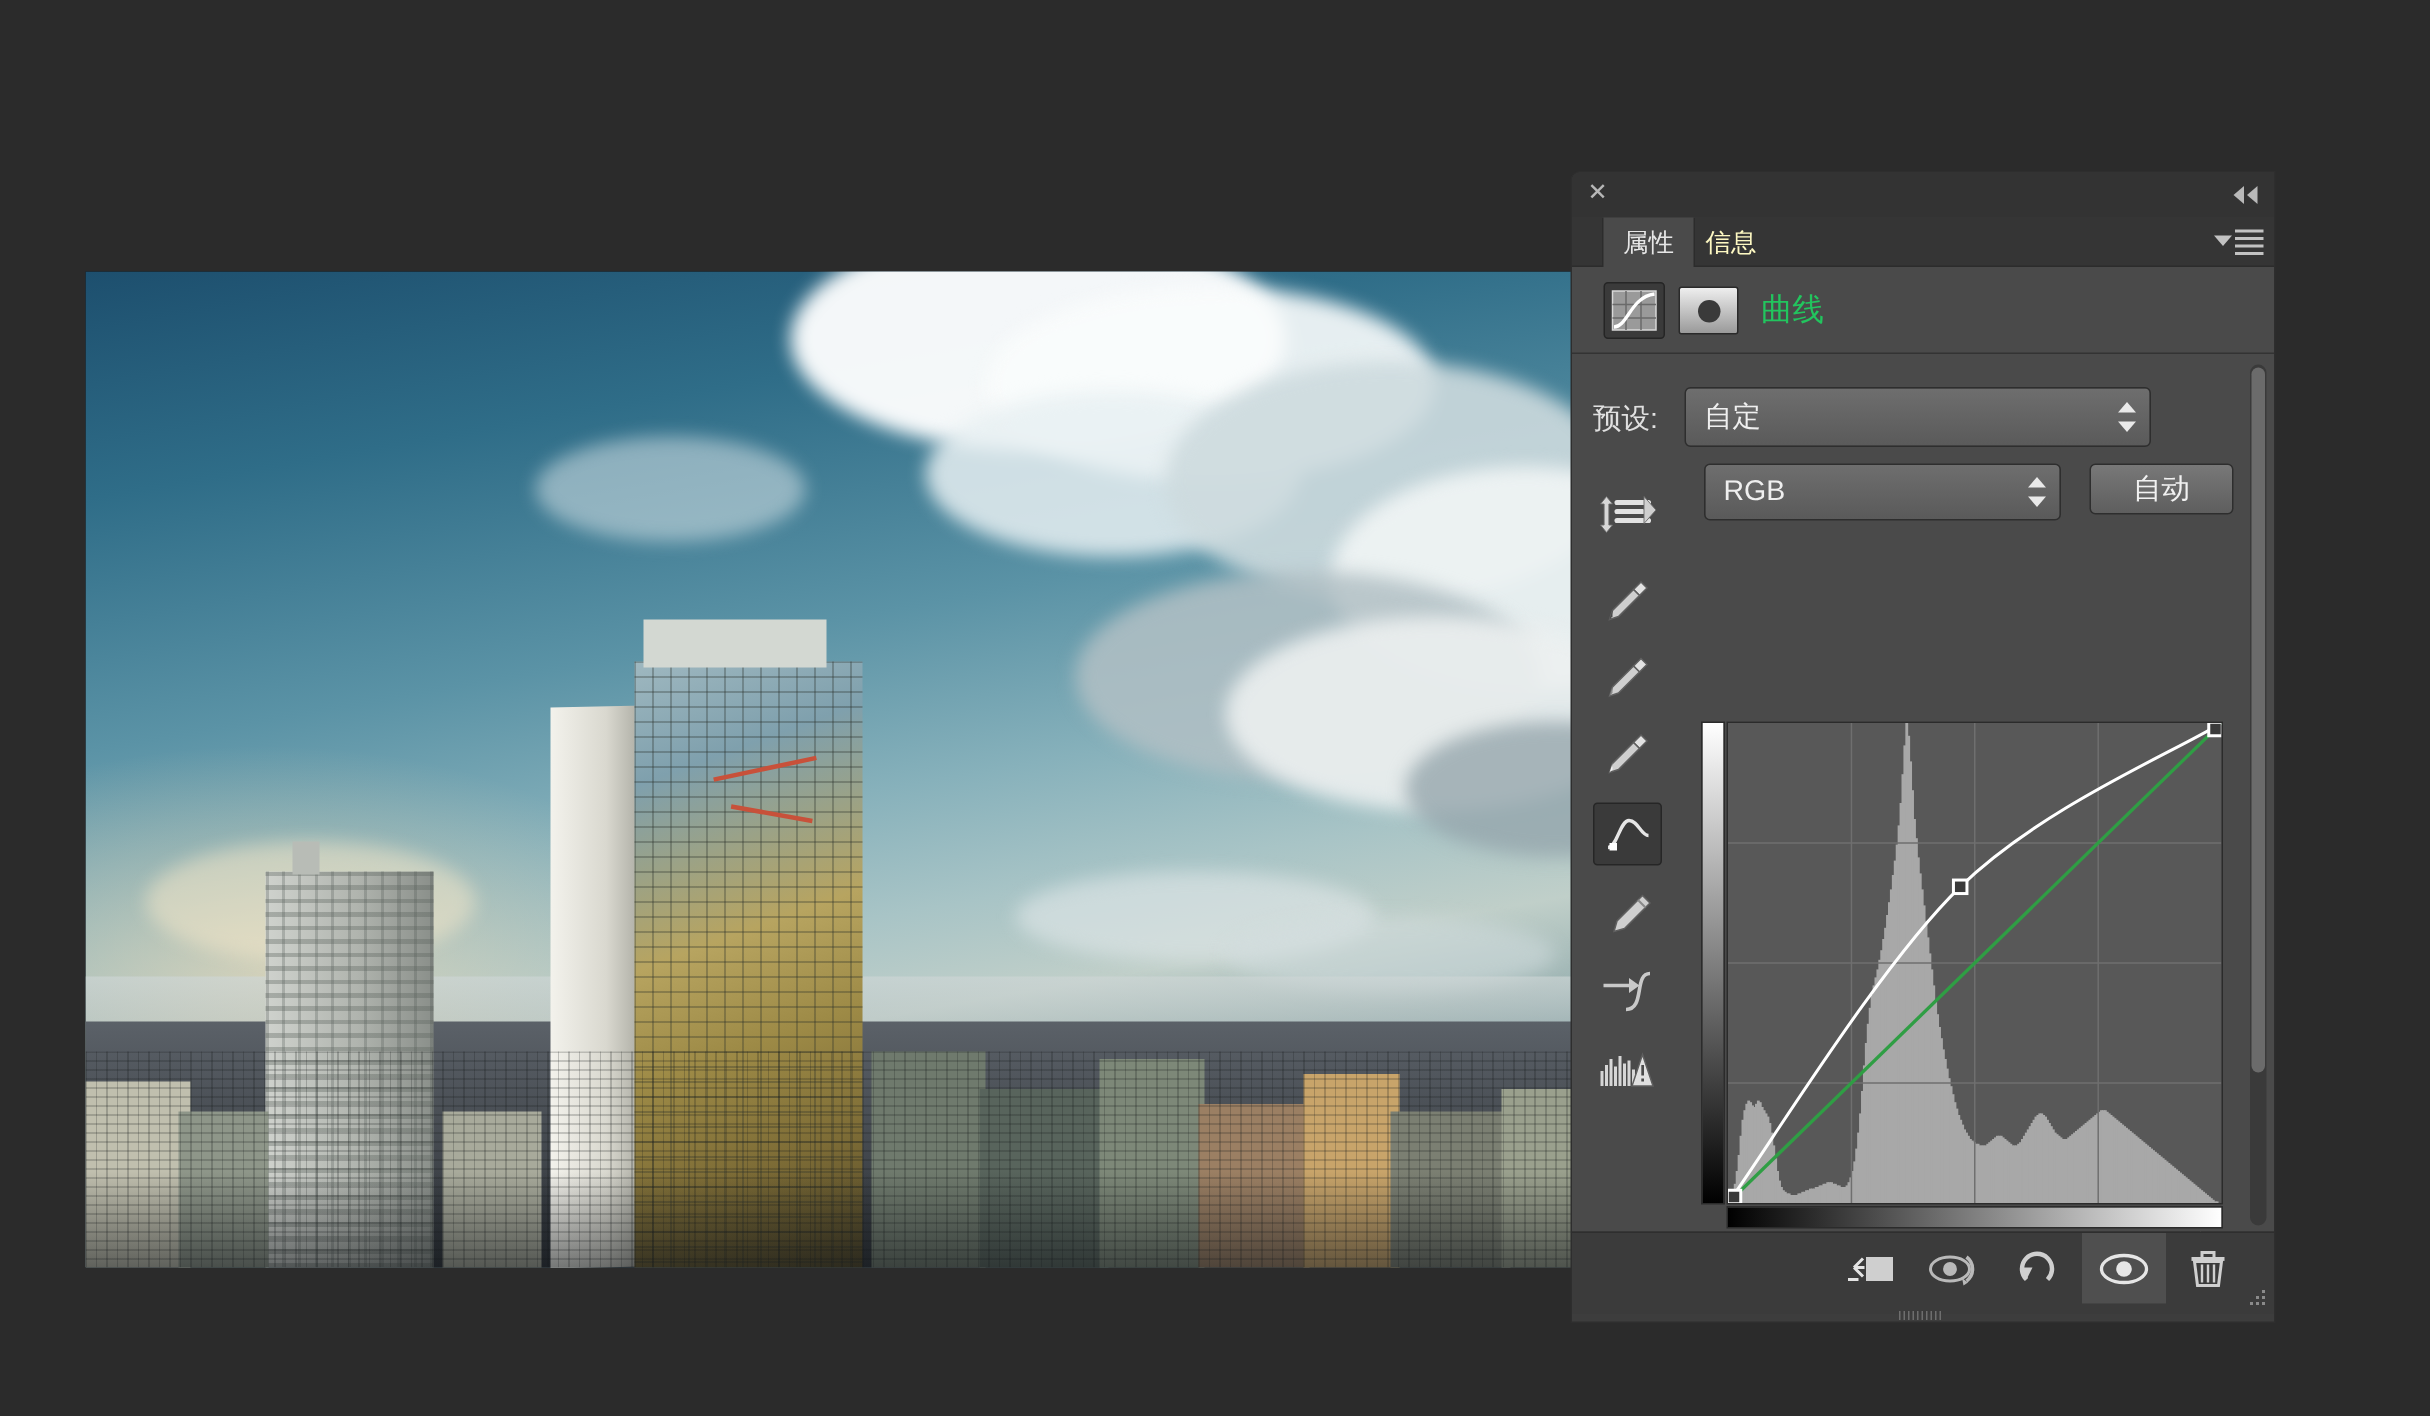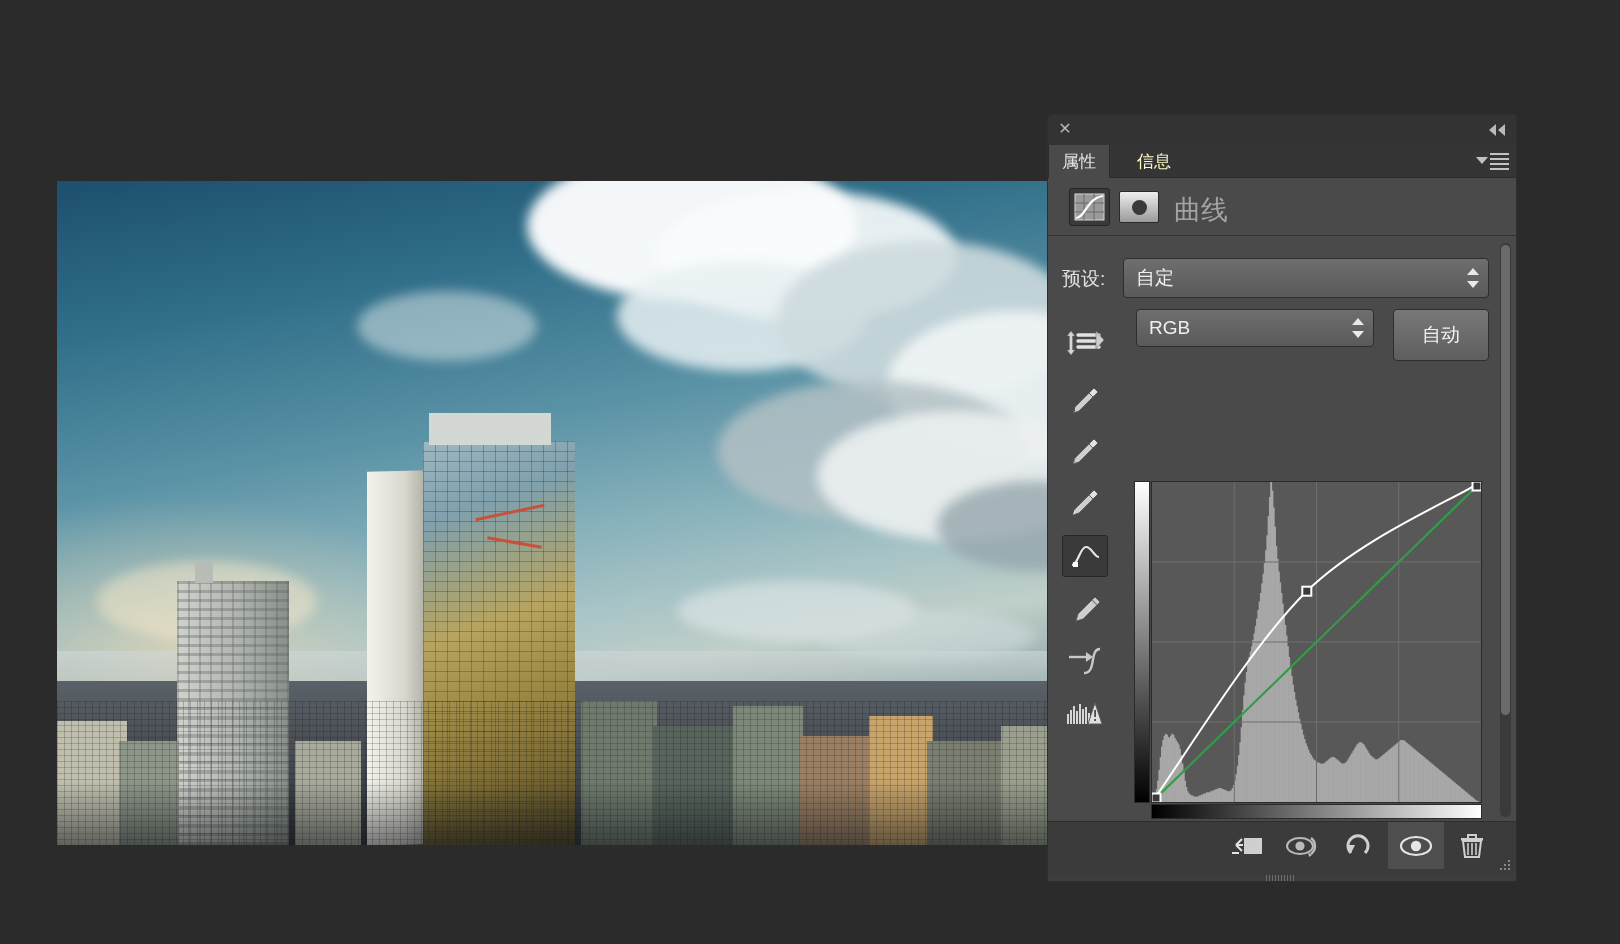--- a/index.html
+++ b/index.html
@@ -81,21 +81,21 @@
   }
   .adj-thumb{
     position:absolute; left:71px; top:13px; width:40px; height:32px;
     border:1px solid #2a2a2a; border-radius:2px;
     background:linear-gradient(180deg,#eeeeee,#9a9a9a);
     display:flex; align-items:center; justify-content:center;
   }
   .adj-thumb .dot{ width:15px;height:15px;border-radius:50%;background:#3a3a3a; }
   .adj-title{
     position:absolute; left:126px; top:14px;
-    font-size:27px; color:#a3a3a3;
+    font-size:21px; color:#22c55e;
   }
 
   
   .panel-body{
     position:absolute; left:0; top:121px; width:468px; height:585px;
     background:#4a4a4a;
   }
   .row-preset{
     position:absolute; left:0; top:22px; width:468px; height:40px;padding-left:19px;
   }
@@ -113,24 +113,24 @@
     position:absolute; right:9px; top:50%; transform:translateY(-50%);
     width:12px; height:20px;
   }
   .stepper .up, .stepper .dn{
     position:absolute; left:0; width:0;height:0;
     border-left:6px solid transparent;border-right:6px solid transparent;
   }
   .stepper .up{ top:0; border-bottom:7px solid #e9e9e9; }
   .stepper .dn{ bottom:0; border-top:7px solid #e9e9e9; }
 
-  .sel-preset{ left:75px; top:0px; width:366px; height:40px; }
+  .sel-preset{ left:75px; top:0px; width:311px; height:40px; }
   .sel-channel{ left:88px; top:73px; width:238px; height:38px; }
   .btn-auto{
-    position:absolute; left:345px; top:73px; width:96px; height:52px;
+    position:absolute; left:345px; top:73px; width:96px; height:34px;
     background:linear-gradient(180deg,#787878,#5e5e5e);
     border:1px solid #2e2e2e; border-radius:4px;
     color:#f1f1f1; font-size:19px;
     display:flex; align-items:center; justify-content:center;
     cursor:pointer;
   }
 
   
   .toolstrip{ position:absolute; left:14px; top:86px; width:50px; }
   .tool{
@@ -262,21 +262,21 @@
       <div class="close-x">✕</div>
       <div class="collapse-arrows">
         <svg width="22" height="16" viewBox="0 0 22 16">
           <polygon points="10,2 10,14 3,8" fill="#b9b9b9"></polygon>
           <polygon points="19,2 19,14 12,8" fill="#b9b9b9"></polygon>
         </svg>
       </div>
     </div>
 
     <div class="tabbar">
-      <div class="tab active" style="left:0;">属性</div>
+      <div class="tab active" style="left:20px;">属性</div>
       <div class="tab" style="left:76px;">信息</div>
       <div class="panel-menu">
         <div class="menu-tri"></div>
         <div class="menu-lines">
           <i></i>
             <i></i>
             <i></i>
             <i></i>
         </div>
       </div>

